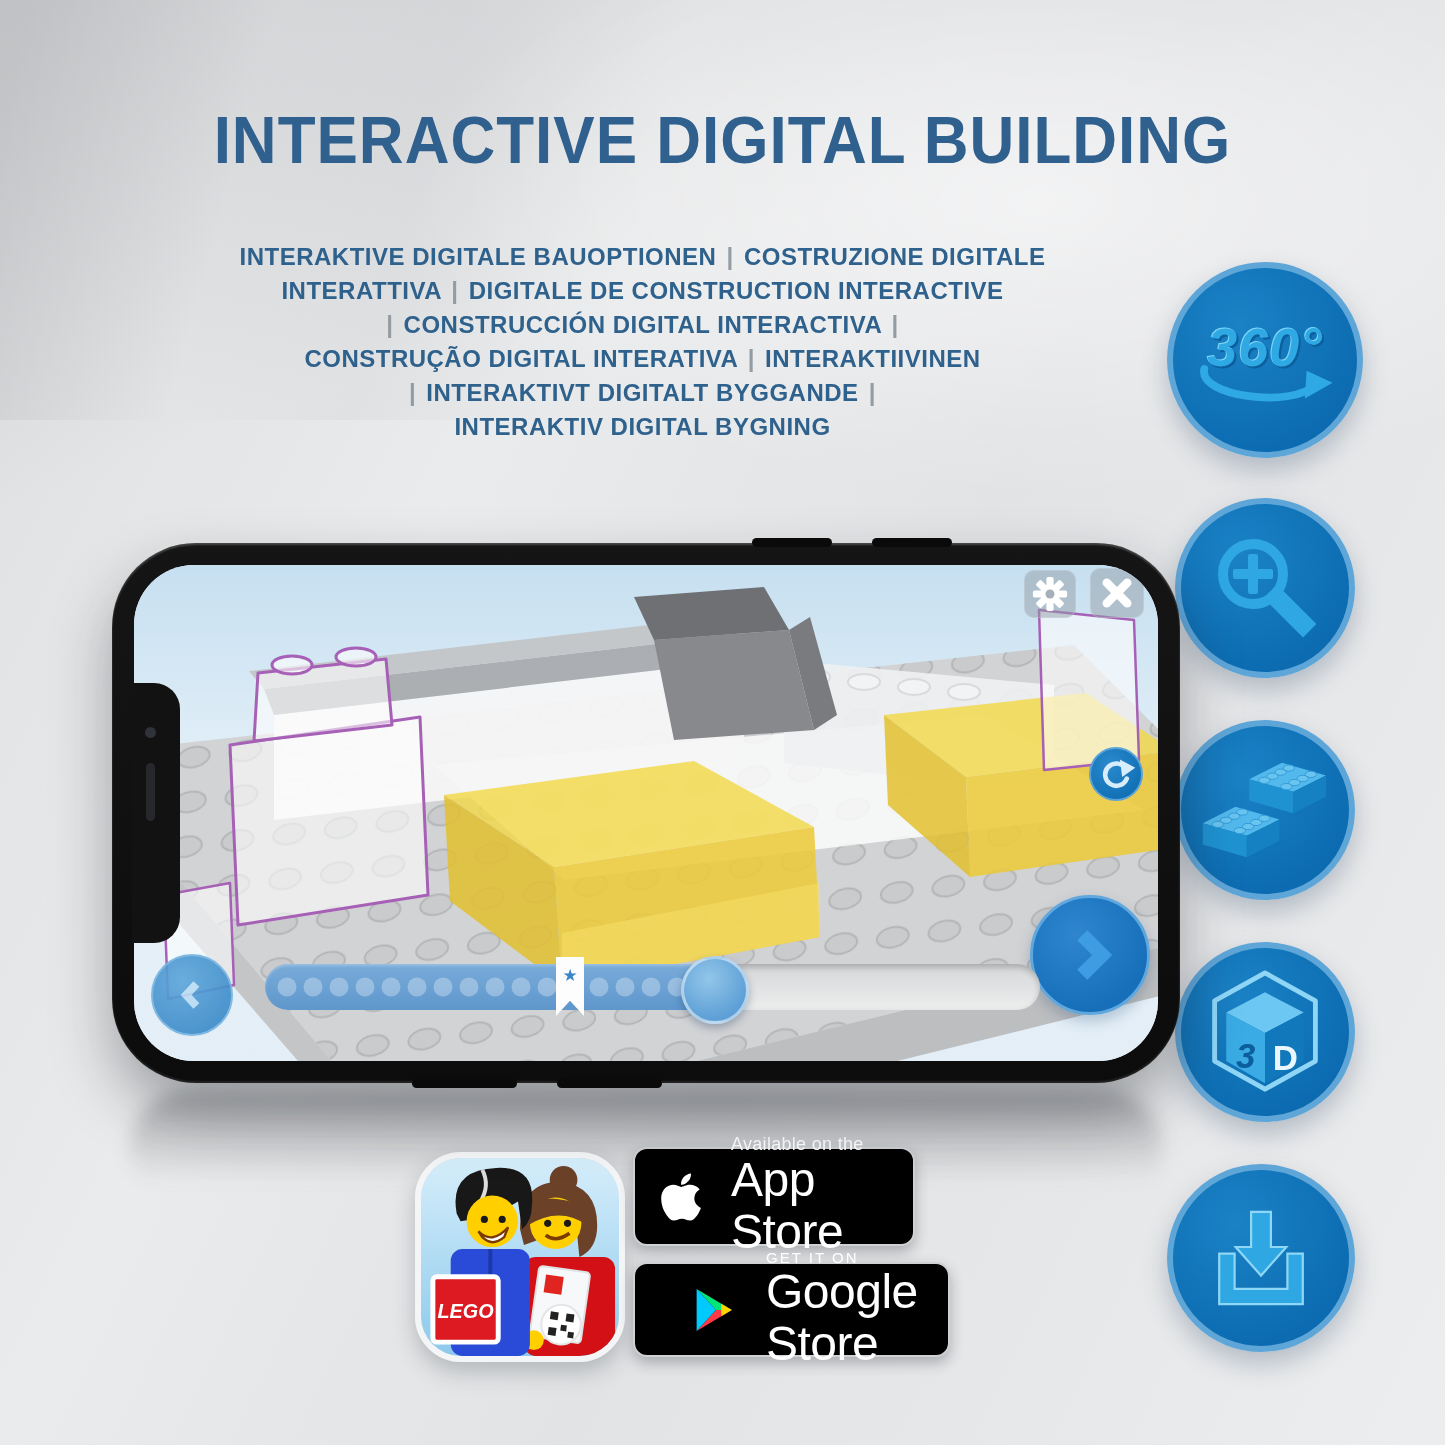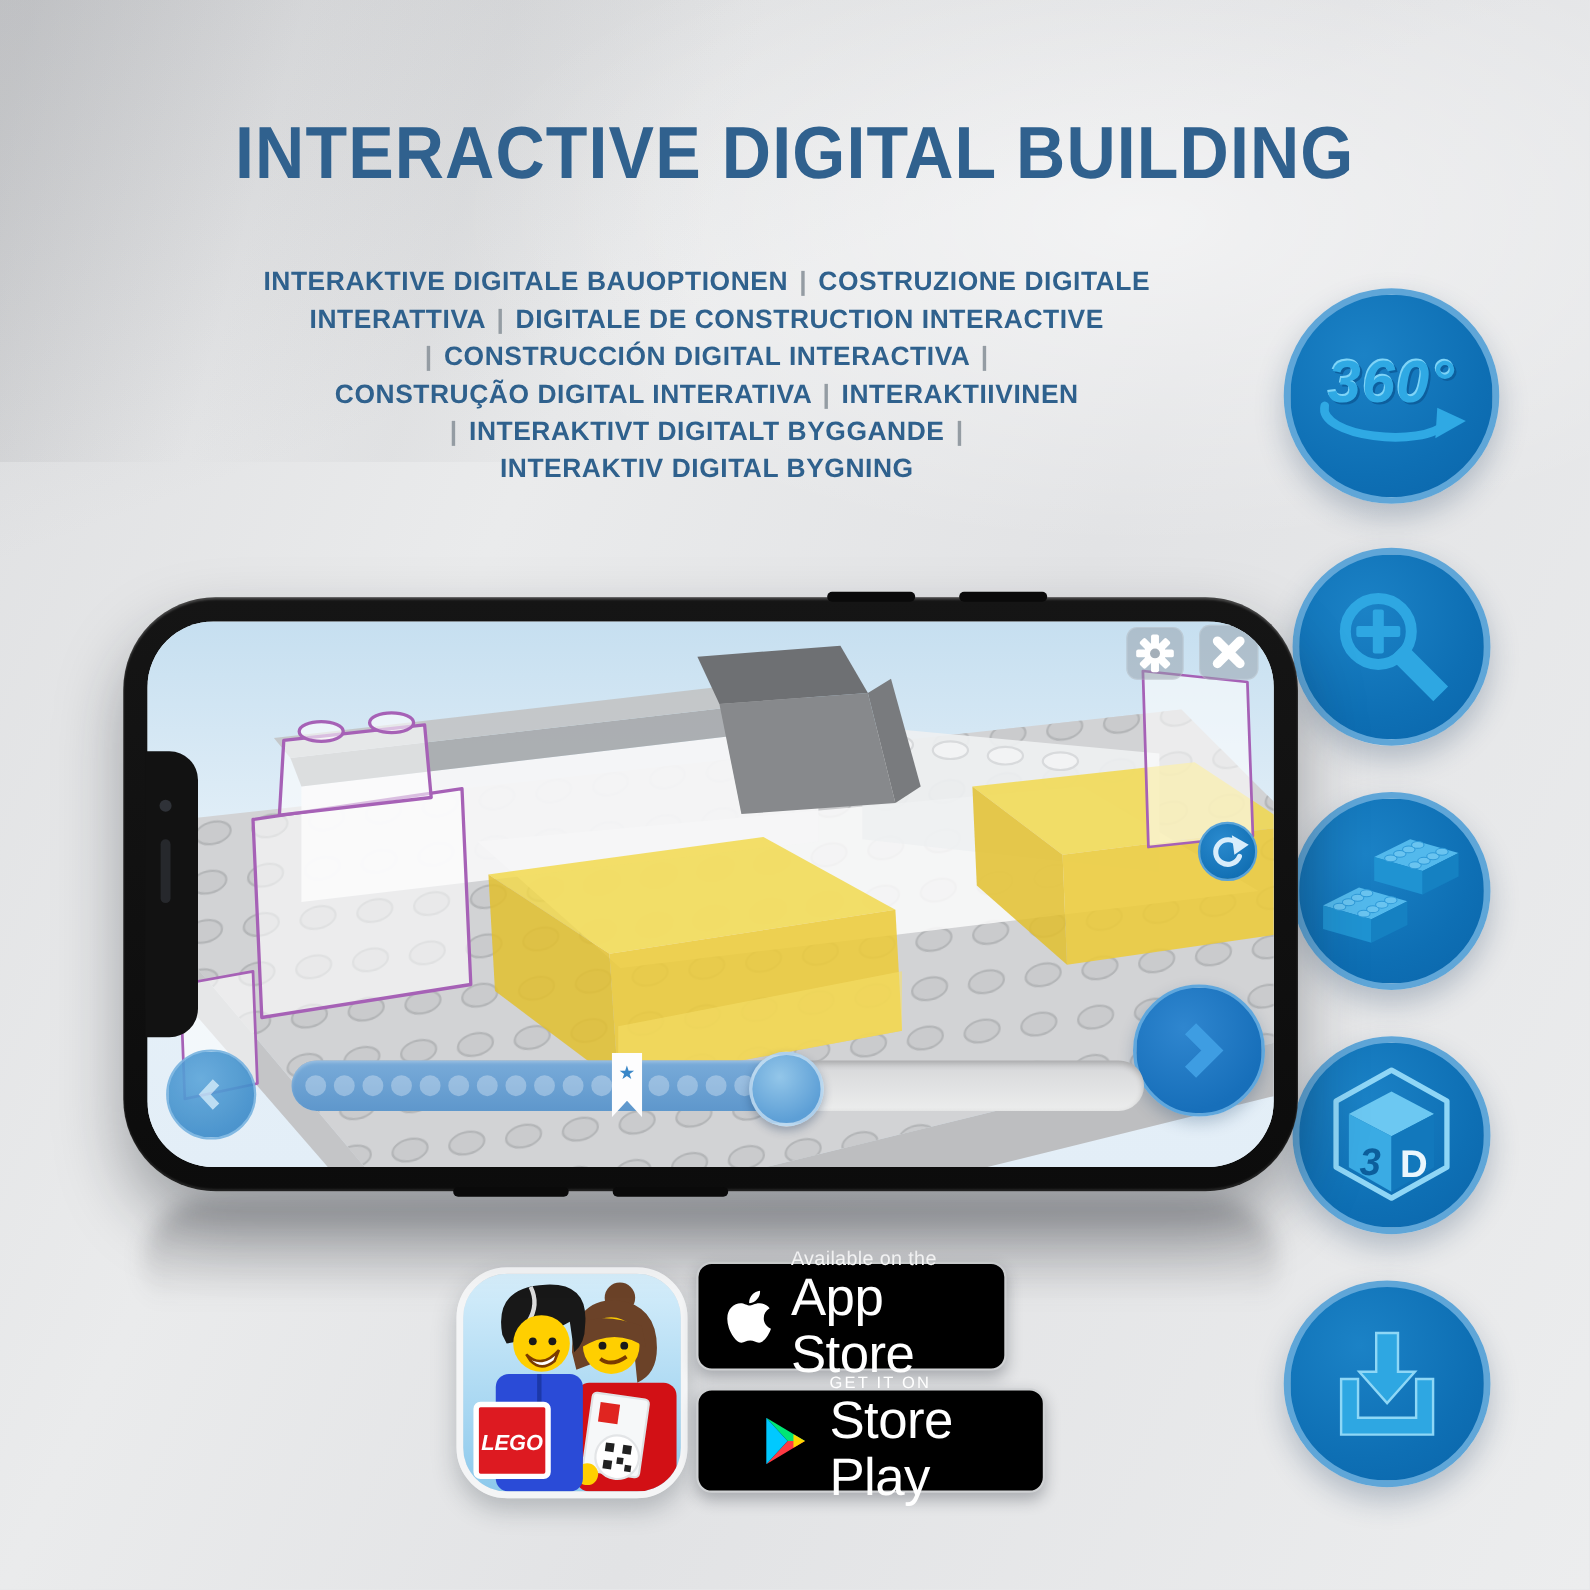--- a/index.html
+++ b/index.html
@@ -72,21 +72,21 @@
     border:3px solid rgba(255,255,255,.5);box-shadow:0 4px 9px rgba(10,40,80,.3);}
   
   .lego-icon{position:absolute;left:415px;top:1152px;width:198px;height:198px;z-index:2;
     border-radius:46px;border:6px solid #f4f5f6;overflow:hidden;box-shadow:0 10px 22px rgba(40,50,60,.25);}
   .lego-icon svg{display:block;width:100%;height:100%;}
   .badge{position:absolute;left:633px;width:278px;background:#000;border:2px solid #cfd1d3;
     border-radius:14px;z-index:2;display:flex;align-items:center;box-shadow:0 6px 14px rgba(30,35,45,.3);color:#fff;}
   .appstore{top:1147px;height:95px;}
   .gplay{top:1262px;height:91px;padding-left:35px;}
   .badge .logo{margin-left:24px;flex:0 0 auto;}
-  .btxt{display:flex;flex-direction:column;margin-left:16px;line-height:1.08;}
+  .btxt{display:flex;flex-direction:column;margin-left:28px;line-height:1.08;}
   .btxt .small{font-size:18px;letter-spacing:.3px;}
   .btxt .small.gp{font-size:15px;letter-spacing:2px;}
   .btxt .big{font-size:48px;letter-spacing:-.5px;}
 </style>
 </head>
 <body>
 
 <div class="canvas">
   <div class="bg-sheen"></div>
 
@@ -371,16 +371,16 @@
 
   <div class="badge gplay">
     <svg class="logo" width="44" height="48" viewBox="0 0 100 100">
       <polygon points="6,2 86,50 50,50" fill="#00e676"></polygon>
       <polygon points="6,98 86,50 50,50" fill="#ff3a44"></polygon>
       <polygon points="6,2 6,98 50,50" fill="#00c9ff"></polygon>
       <polygon points="62,36 86,50 62,64" fill="#ffd500"></polygon>
     </svg>
     <div class="btxt">
       <span class="small gp">GET IT ON</span>
-      <span class="big">Store Play</span>
+      <span class="big">Google Store</span>
     </div>
   </div>
 </div>
 
 </body></html>

